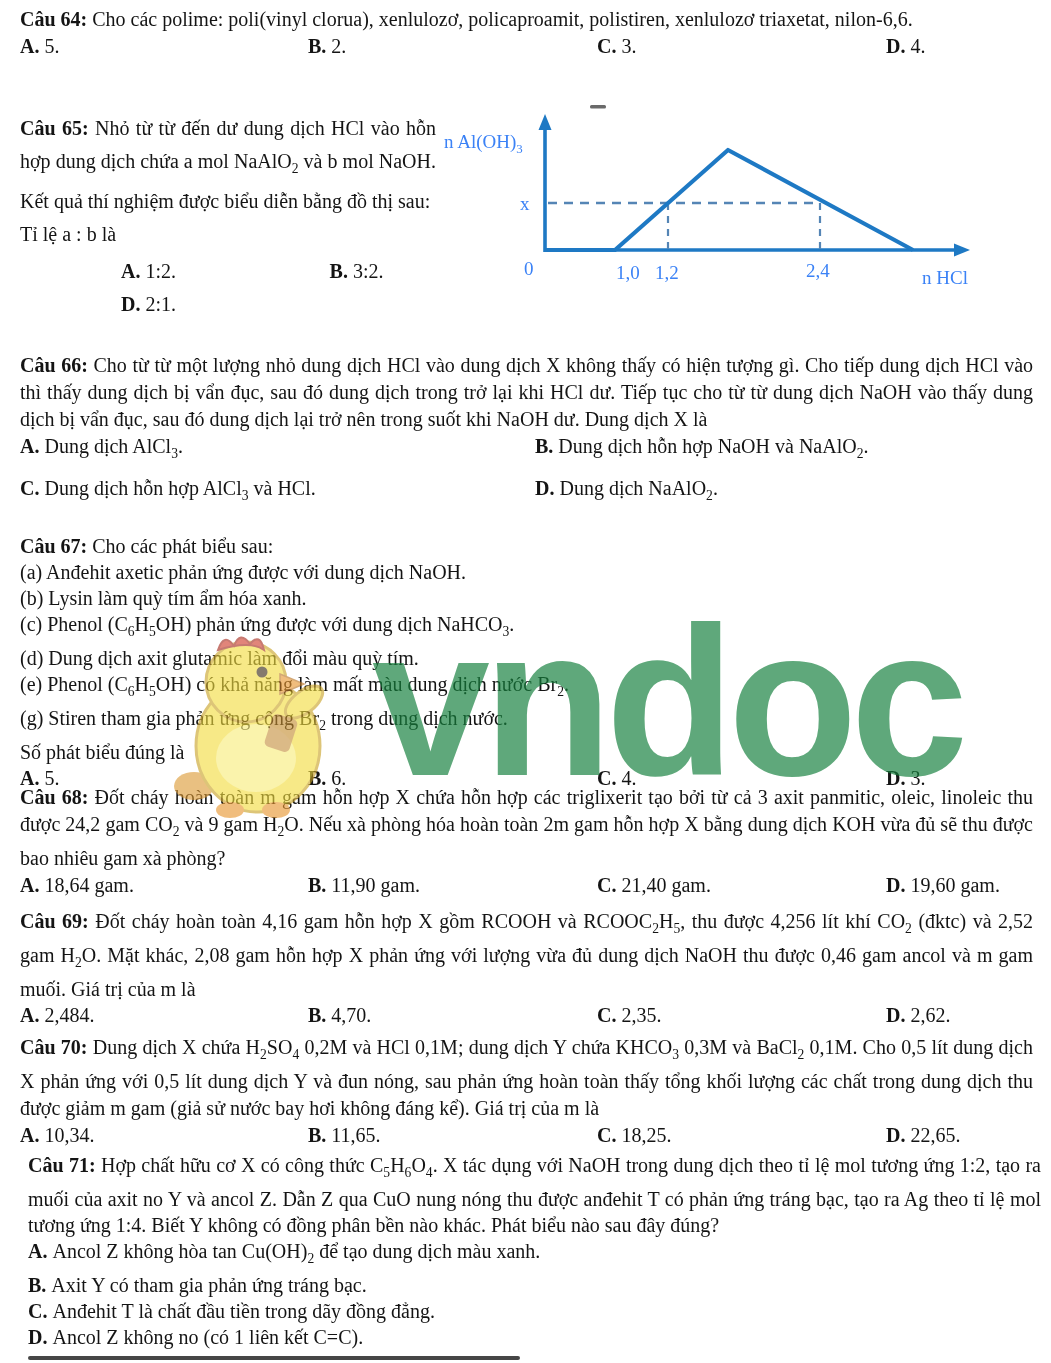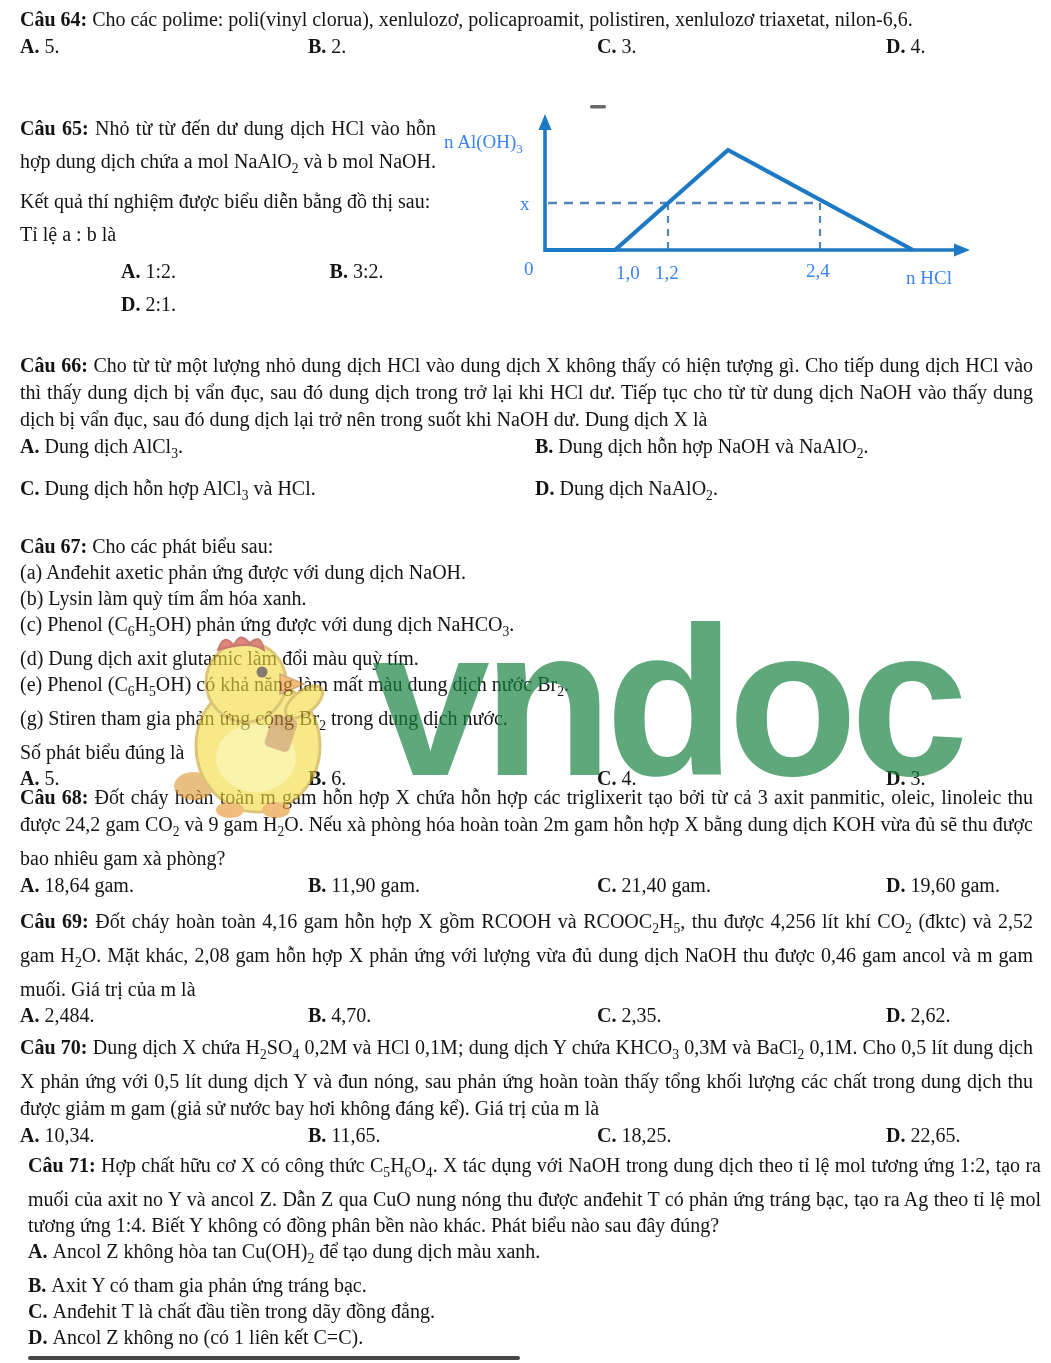--- a/index.html
+++ b/index.html
@@ -80,21 +80,21 @@
         <line x1="380" y1="101" x2="380" y2="148" stroke="#5585b5" stroke-width="2.2" stroke-dasharray="7 6"></line>
 
         <polyline points="105,148 175,148 288,48 473,148" fill="none" stroke="#1e79c4" stroke-width="4.2" stroke-linejoin="round"></polyline>
       </svg>
       <div class="glabel" style="left:4px;top:28px;">n Al(OH)<sub>3</sub></div>
       <div class="glabel" style="left:80px;top:90px;">x</div>
       <div class="glabel" style="left:84px;top:155px;">0</div>
       <div class="glabel" style="left:176px;top:159px;">1,0</div>
       <div class="glabel" style="left:215px;top:159px;">1,2</div>
       <div class="glabel" style="left:366px;top:157px;">2,4</div>
-      <div class="glabel" style="left:466px;top:164px;">n HCl</div>
+      <div class="glabel" style="left:482px;top:164px;">n HCl</div>
     </div>
   </div>
 
   <div class="q" id="q66">
     <div class="qp"><b class="ql">Câu 66:</b> <span>Cho từ từ một lượng nhỏ dung dịch HCl vào dung dịch X không thấy có hiện tượng gì. Cho tiếp dung dịch HCl vào thì thấy dung dịch bị vẩn đục, sau đó dung dịch trong trở lại khi HCl dư. Tiếp tục cho từ từ dung dịch NaOH vào thấy dung dịch bị vẩn đục, sau đó dung dịch lại trở nên trong suốt khi NaOH dư. Dung dịch X là</span></div>
     <div class="opts2">
       <span class="opt"><b class="ol">A.</b><span>Dung dịch AlCl<sub>3</sub>.</span></span>
       <span class="opt"><b class="ol">B.</b><span>Dung dịch hỗn hợp NaOH và NaAlO<sub>2</sub>.</span></span>
       <span class="opt"><b class="ol">C.</b><span>Dung dịch hỗn hợp AlCl<sub>3</sub> và HCl.</span></span>
       <span class="opt"><b class="ol">D.</b><span>Dung dịch NaAlO<sub>2</sub>.</span></span>

